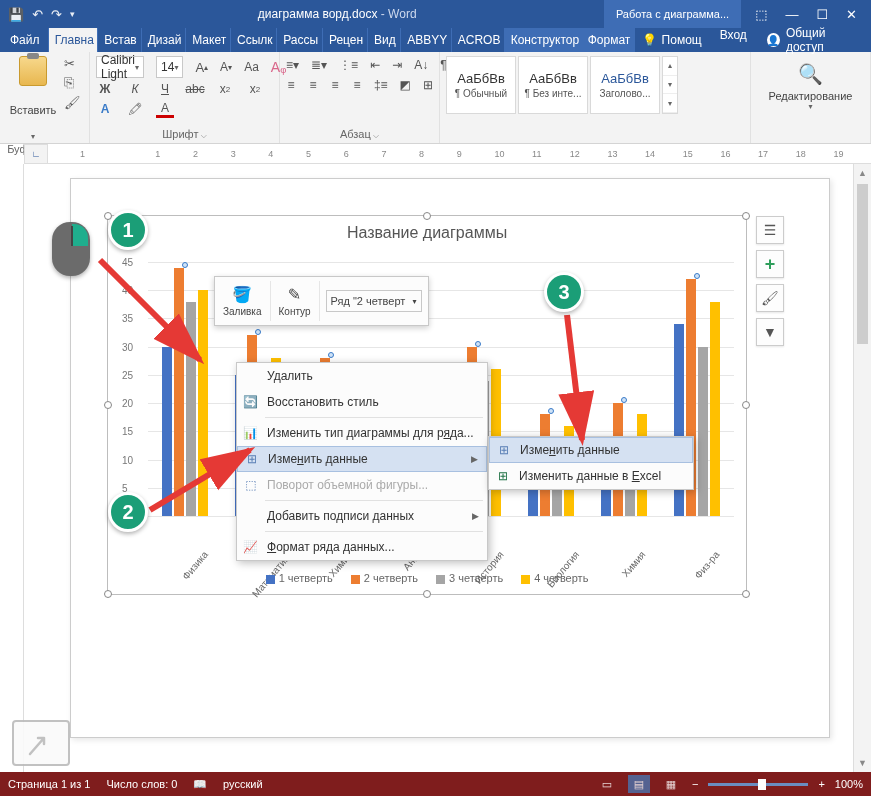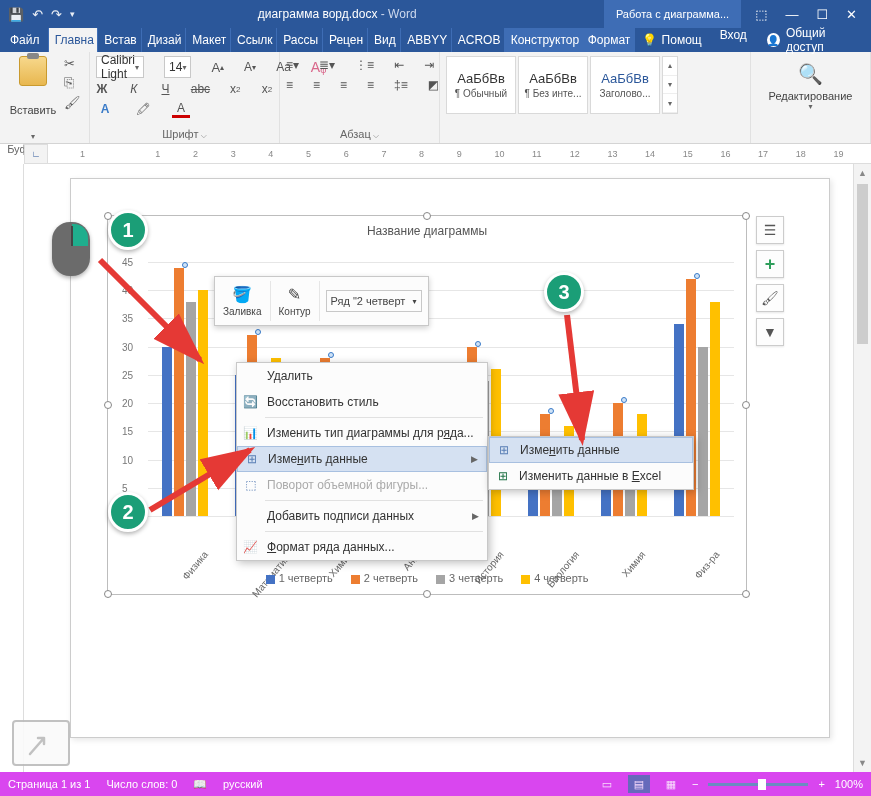--- a/index.html
+++ b/index.html
@@ -24,21 +24,21 @@
 .ribbon-tabs .tab.ctx.last { border-right: none; }
 .ribbon-tabs .help { display: flex; align-items: center; gap: 4px; padding: 0 8px; border-left: 1px solid #3e6db5; }
 .ribbon-tabs .help .bulb { color: #f5d76e; }
 .ribbon-tabs .login { padding: 0 10px; }
 .ribbon-tabs .share { display: flex; align-items: center; gap: 6px; background: #2b579a; padding: 0 10px; }
 .ribbon-tabs .share-icon { width: 14px; height: 14px; border-radius: 50%; background: #fff; display: inline-flex; align-items: center; justify-content: center; color: #2b579a; font-size: 10px; }
 
 
 .ribbon { background: #f3f3f3; border-bottom: 1px solid #d4d4d4; display: flex; height: 92px; }
 .group { border-right: 1px solid #e1e1e1; padding: 4px 6px 2px; display: flex; flex-direction: column; }
-.group .row { display: flex; align-items: center; gap: 20px; margin-bottom: 2px; }
+.group .row { display: flex; align-items: center; gap: 12px; margin-bottom: 2px; }
 .group-label { font-size: 11px; color: #666; text-align: center; margin-top: auto; padding-top: 2px; }
 .group-label::after { content: " ⌵"; font-size: 8px; color: #888; }
 
 .clip-group { width: 90px; }
 .clip-paste { display: flex; flex-direction: column; align-items: center; width: 54px; gap: 16px; }
 .clip-paste .icon { width: 28px; height: 30px; background: linear-gradient(#f7d88c,#e8b74f); border: 1px solid #c99a2e; border-radius: 3px; position: relative; }
 .clip-paste .icon::before { content: ""; position: absolute; top: -4px; left: 7px; width: 12px; height: 6px; background: #888; border-radius: 2px; }
 .clip-side { display: flex; flex-direction: column; gap: 4px; }
 .clip-side span { font-size: 13px; color: #5a5a5a; }
 
@@ -76,21 +76,21 @@
 .ruler-v { position: absolute; left: 0; top: 164px; bottom: 24px; width: 24px; background: #fff; border-right: 1px solid #ddd; }
 .page { position: absolute; left: 46px; top: 14px; width: 760px; height: 560px; background: #fff; border: 1px solid #ccc; box-shadow: 2px 2px 6px rgba(0,0,0,.1); }
 
 
 .chart-obj { position: absolute; left: 36px; top: 36px; width: 640px; height: 380px; border: 1px solid #bdbdbd; }
 .sel-handle { position:absolute; width:8px; height:8px; border:1px solid #888; background:#fff; border-radius:50%; }
 .sel-handle.tl{left:-4px;top:-4px} .sel-handle.tr{right:-4px;top:-4px} .sel-handle.bl{left:-4px;bottom:-4px} .sel-handle.br{right:-4px;bottom:-4px}
 .sel-handle.tm{left:50%;top:-4px;margin-left:-4px} .sel-handle.bm{left:50%;bottom:-4px;margin-left:-4px}
 .sel-handle.ml{left:-4px;top:50%;margin-top:-4px} .sel-handle.mr{right:-4px;top:50%;margin-top:-4px}
 
-.chart-title { text-align: center; font-size: 12px; color: #555; padding: 8px 0; }
+.chart-title { text-align: center; font-size: 16px; color: #555; padding: 8px 0; }
 .plot { position: absolute; left: 40px; top: 46px; right: 12px; bottom: 78px; }
 .gridline { position: absolute; left: 0; right: 0; border-top: 1px solid #e6e6e6; }
 .y-label { position: absolute; left: -26px; font-size: 10px; color: #777; transform: translateY(-50%); }
 .series-handle { position:absolute; width:6px; height:6px; border:1px solid #3a7bc8; background:#cfe3f7; border-radius:50%; }
 
 .bars { position: absolute; left: 0; right: 0; bottom: 0; top: 0; display: flex; }
 .cat { flex:1; display:flex; align-items:flex-end; justify-content:center; gap:2px; position:relative; }
 .bar { width: 10px; }
 .bar.s1 { background:#4472c4; } .bar.s2 { background:#ed7d31; } .bar.s3 { background:#a5a5a5; } .bar.s4 { background:#ffc000; }
 .cat-label { position:absolute; bottom:-44px; left:50%; transform: translateX(-50%) rotate(-50deg); transform-origin: right top; font-size:10px; color:#666; white-space:nowrap; }
@@ -130,21 +130,21 @@
 
 
 .watermark { position:absolute; left:12px; bottom:30px; display:flex; align-items:center; gap:8px; z-index:30; opacity:.9; }
 .watermark .box { width:58px; height:46px; border:2px solid #bbb; border-radius:4px; background:#fafafa; display:flex; align-items:center; justify-content:center; }
 .watermark .box svg { width:30px; height:30px; }
 .watermark .txt { font-size:26px; font-weight:600; letter-spacing:1px; }
 .watermark .txt .os { color:#e35d2f; }
 .watermark .txt .hp { color:#9a9a9a; }
 
 
-.statusbar { position:absolute; left:0; right:0; bottom:0; height:24px; background:#d946ef; color:#fff; display:flex; align-items:center; font-size:11px; padding:0 8px; gap:16px; }
+.statusbar { position:absolute; left:0; right:0; bottom:0; height:24px; background:#7f1d1d; color:#fff; display:flex; align-items:center; font-size:11px; padding:0 8px; gap:16px; }
 .statusbar .right { margin-left:auto; display:flex; align-items:center; gap:10px; }
 .statusbar .viewbtn { width:22px; height:18px; display:flex; align-items:center; justify-content:center; opacity:.8; }
 .statusbar .viewbtn.active { background:#4a74af; }
 .zoom-slider { width:100px; height:3px; background:#6a8cc0; position:relative; }
 .zoom-slider::before { content:""; position:absolute; left:50%; top:-4px; width:8px; height:11px; background:#fff; }
 
 
 .vscroll { position:absolute; right:0; top:164px; bottom:24px; width:18px; background:#f3f3f3; border-left:1px solid #ddd; }
 .vscroll .thumb { position:absolute; left:3px; right:3px; top:20px; height:160px; background:#cdcdcd; }
 .vscroll .arr { position:absolute; left:0; right:0; height:18px; display:flex; align-items:center; justify-content:center; color:#888; font-size:9px; }

